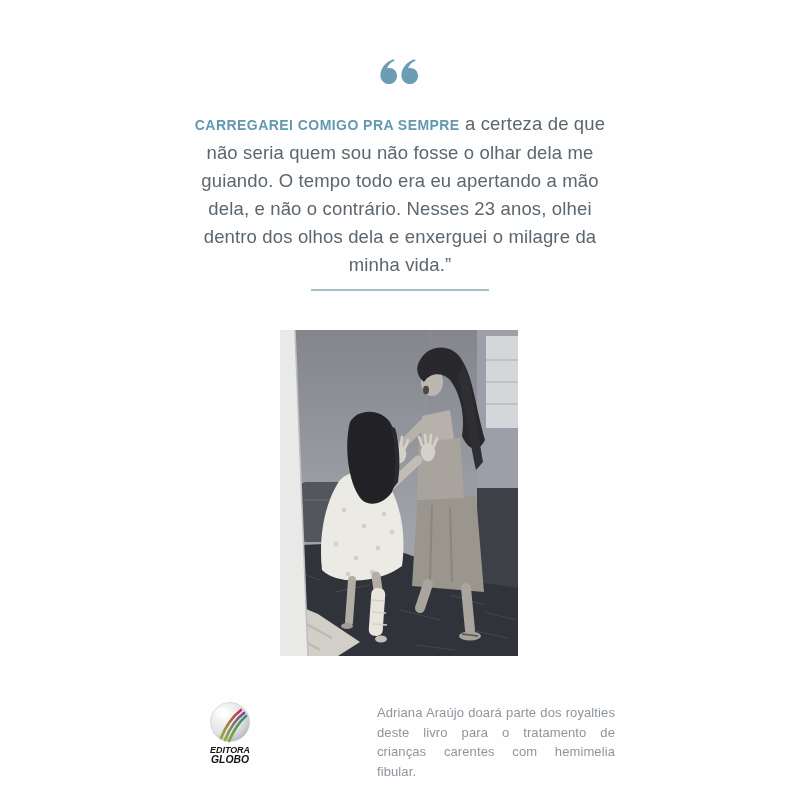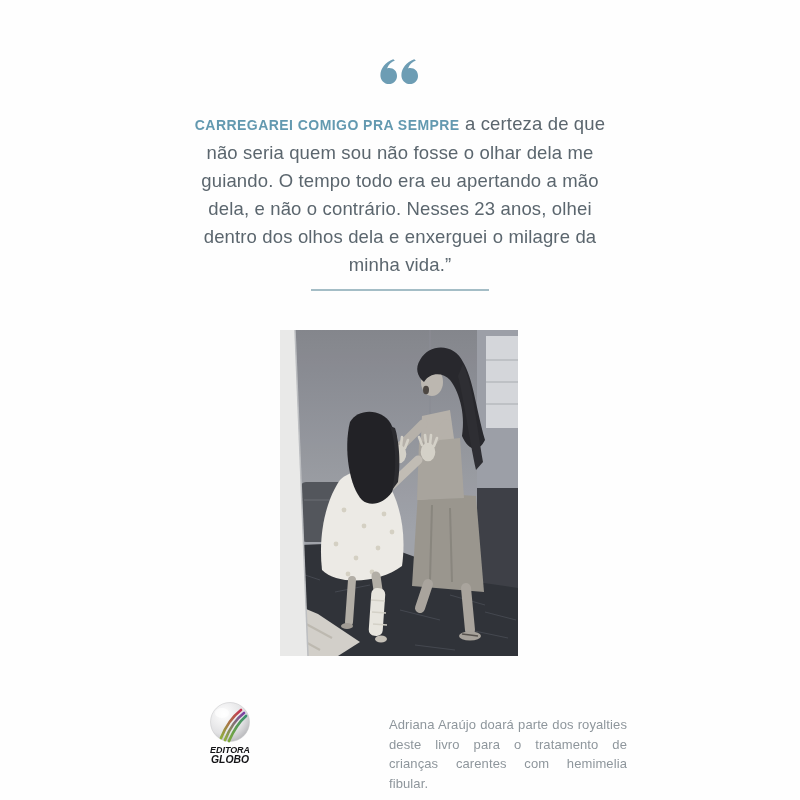--- a/index.html
+++ b/index.html
@@ -19,21 +19,21 @@
   .divider{
     position:absolute;left:311px;top:289px;width:178px;height:2px;background:#a4bdc6;
   }
   .photo{
     position:absolute;left:280px;top:330px;width:238px;height:326px;background:#8d9097;
   }
   .photo svg{display:block;width:238px;height:326px;}
   .logo{position:absolute;left:207px;top:701px;width:50px;height:66px;text-decoration:underline;}
   .logo svg{display:block;width:50px;height:66px;}
   .note{
-    position:absolute;left:377px;top:703px;width:238px;margin:12px;
+    position:absolute;left:377px;top:703px;width:238px;margin:0;
     font-size:13px;line-height:19.5px;color:#8e969c;text-align:justify;
     letter-spacing:0.1px;
   }
 </style>
 </head>
 <body>
 
 <div class="page">
 
   <svg class="qmark" viewBox="0 0 44 30" aria-hidden="true">

